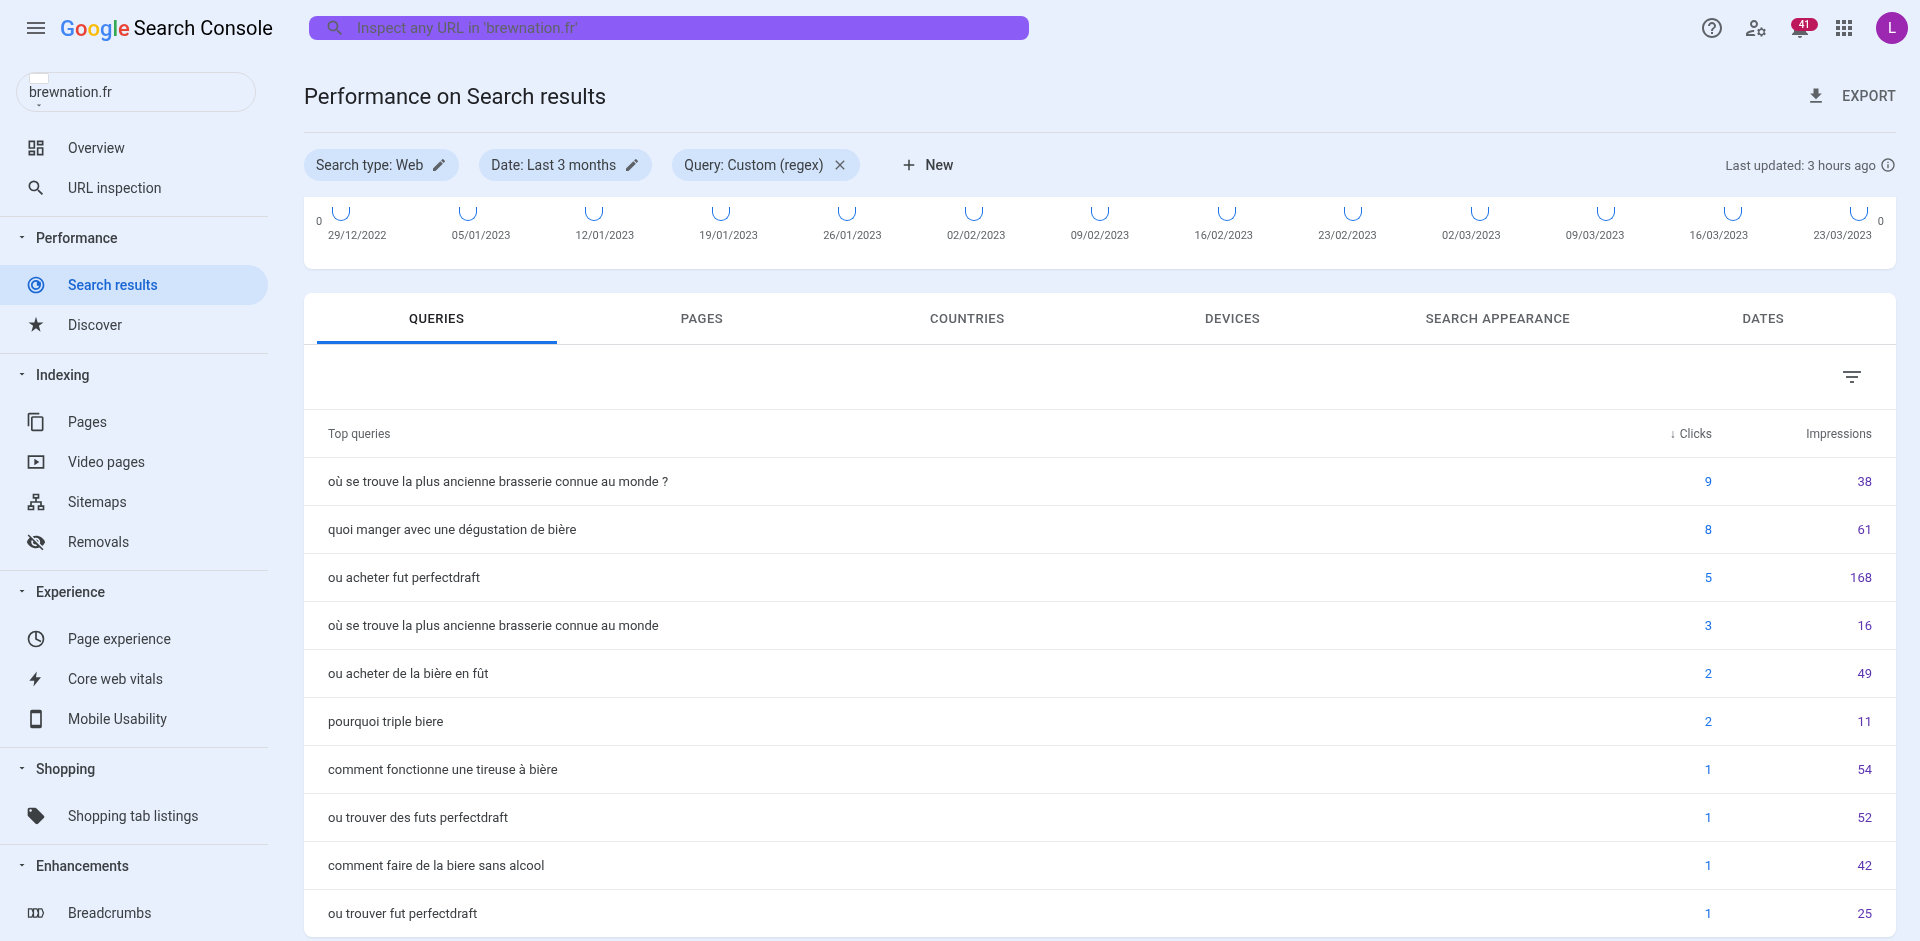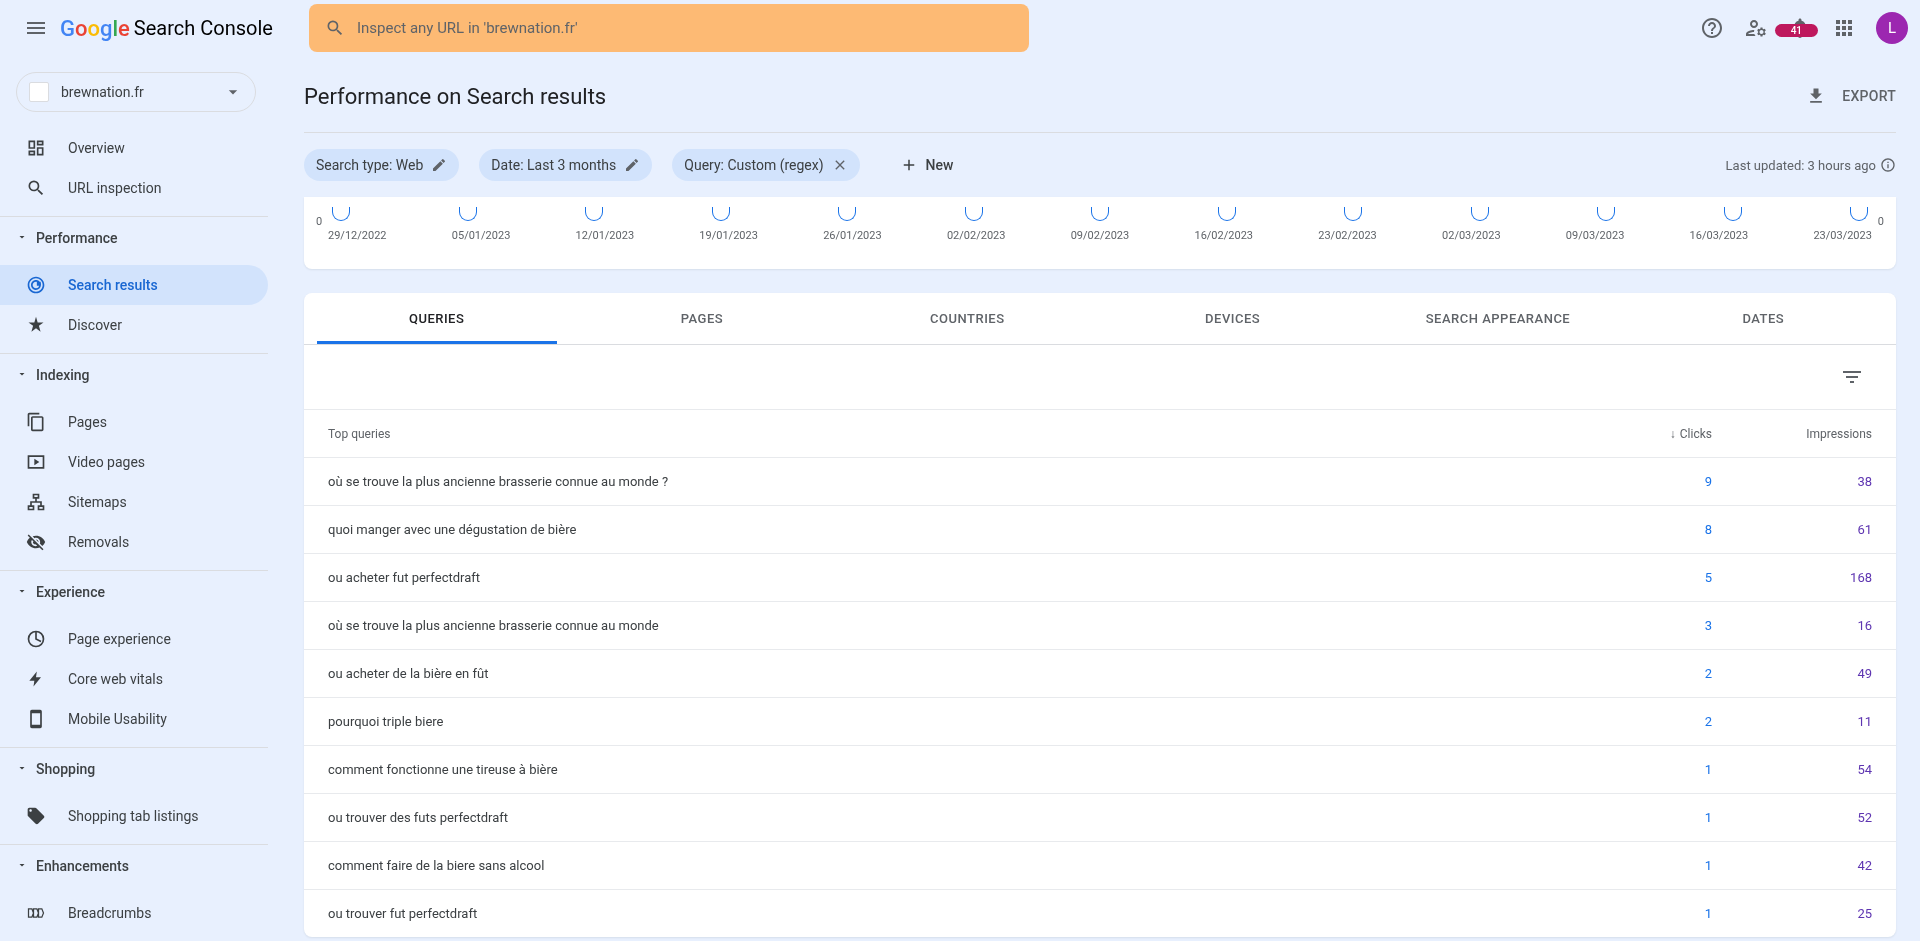--- a/index.html
+++ b/index.html
@@ -6,35 +6,35 @@
 body { background: #e8f0fe; color: #202124; font-size: 14px; overflow: hidden; }
 .app { display: flex; flex-direction: column; height: 941px; width: 1920px; }
 
 
 .header { display: flex; align-items: center; height: 56px; padding: 0 12px; background: #e8f0fe; }
 .hamburger { width: 48px; height: 48px; display: flex; align-items: center; justify-content: center; cursor: pointer; border-radius: 50%; }
 .logo-area { display: flex; align-items: center; margin-left: 0px; }
 .logo-text { font-size: 20px; color: #000000; font-weight: 400; margin-left: 4px; }
 .google-logo { font-size: 22px; font-weight: 500; }
 .g-blue{color:#4285f4}.g-red{color:#ea4335}.g-yellow{color:#fbbc05}.g-green{color:#34a853}
-.search-bar { flex: 0 0 720px; margin-left: 36px; height: 48px; background: #fdba74; border-radius: 8px; display: flex; align-items: center; padding: 0 16px; }
+.search-bar { flex: 0 0 720px; margin-left: 36px; height: 24px; background: #8b5cf6; border-radius: 8px; display: flex; align-items: center; padding: 0 16px; }
 .search-bar input { flex: 1; border: none; background: transparent; outline: none; font-size: 15px; color: #202124; }
 .search-bar input::placeholder { color: #5f6368; }
 .header-spacer { flex: 1; }
 .header-actions { display: flex; align-items: center; gap: 4px; }
 .icon-btn { width: 40px; height: 40px; display: flex; align-items: center; justify-content: center; cursor: pointer; border-radius: 50%; position: relative; }
-.badge { position: absolute; top: 16px; right: 2px; background: #be185d; color: #fff; font-size: 10px; font-weight: 500; border-radius: 8px; padding: 1px 16px; min-width: 16px; text-align: center; }
+.badge { position: absolute; top: 10px; right: 2px; background: #be185d; color: #fff; font-size: 10px; font-weight: 500; border-radius: 8px; padding: 1px 8px; min-width: 16px; text-align: center; }
 .avatar { width: 32px; height: 32px; border-radius: 50%; background: #9c27b0; color: #fff; display: flex; align-items: center; justify-content: center; font-size: 15px; margin-left: 8px; cursor: pointer; }
 
 
 .body { flex: 1; display: flex; overflow: hidden; }
 
 
 .sidebar { width: 280px; background: #e8f0fe; padding: 8px 12px 8px 0; overflow-y: auto; }
-.property-selector { margin: 8px 12px 16px 16px; border: 1px solid #dadce0; border-radius: 20px; height: 40px; display: flex; align-items: center; padding: 0 12px; background: #e8f0fe; cursor: pointer; }
+.property-selector { margin: 8px 12px 16px 16px; border: 1px solid #dadce0; border-radius: 20px; height: 40px; display: flex; align-items: flex-start; padding: 0 12px; background: #e8f0fe; cursor: pointer; flex-direction: column; }
 .prop-favicon { width: 20px; height: 20px; background: #fff; border: 1px solid #dadce0; border-radius: 2px; margin-right: 12px; }
 .prop-name { flex: 1; font-size: 14px; color: #3c4043; }
 .nav-item { display: flex; align-items: center; height: 40px; padding: 0 12px 0 24px; border-radius: 0 20px 20px 0; cursor: pointer; color: #3c4043; }
 .nav-item.active { background: #d2e3fc; color: #1967d2; font-weight: 500; text-align: center; }
 .nav-item .nav-icon { width: 24px; height: 24px; margin-right: 20px; display: flex; align-items: center; justify-content: center; }
 .nav-section { display: flex; align-items: center; height: 40px; padding: 0 12px 14px 16px; cursor: pointer; color: #3c4043; font-weight: 500; }
 .nav-section .chev { margin-right: 0px; width: 20px; }
 .divider { height: 1px; background: #dadce0; margin: 8px 0; }
 
 

